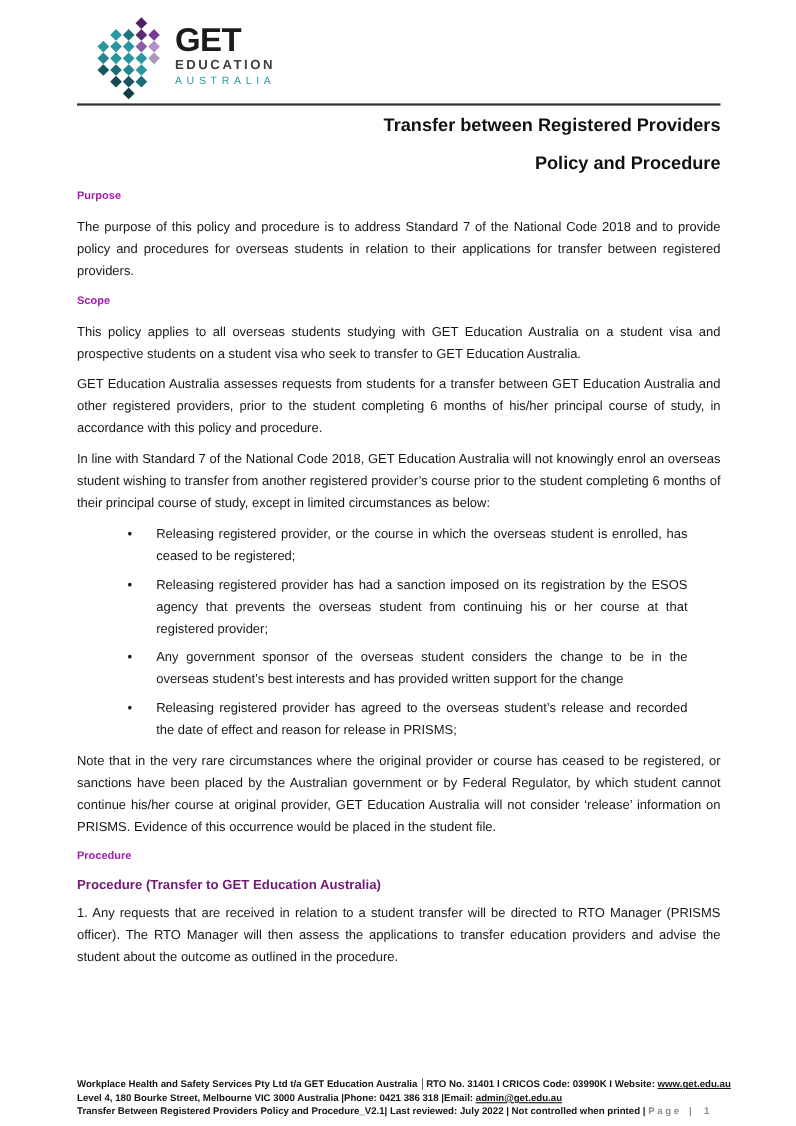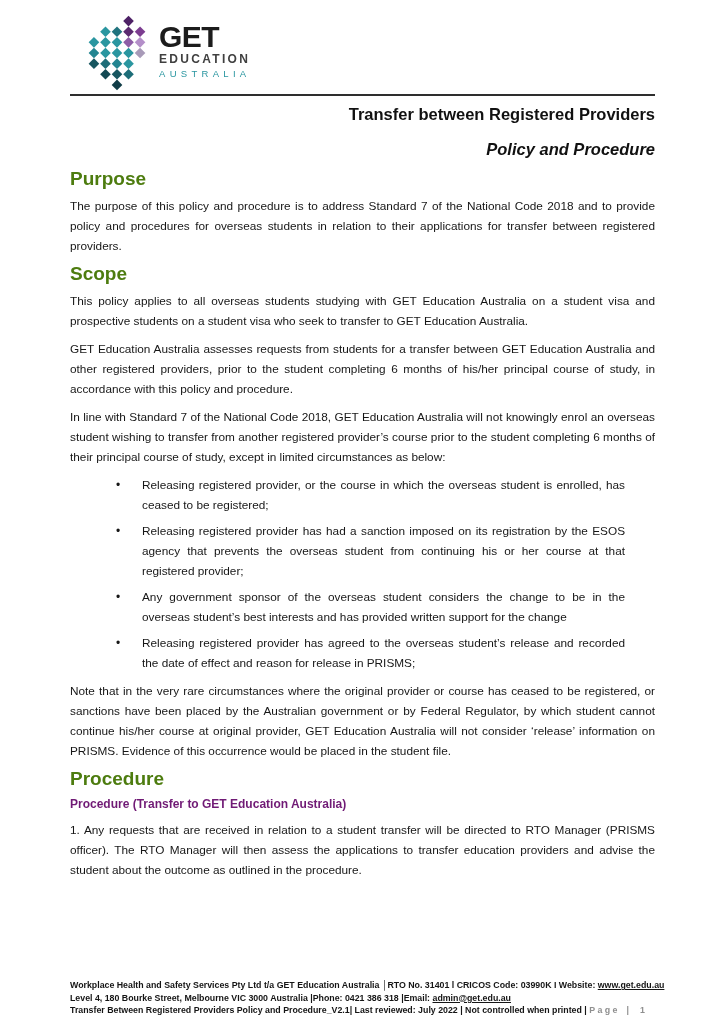--- a/index.html
+++ b/index.html
@@ -30,25 +30,25 @@
     font-size: 9.5px; font-weight: 400; letter-spacing: 4.3px;
     color: #2a96a0; line-height: 12px; margin-top: 1px;
   }
 
   .rule { height: 2px; background: #2e2e2e; border: 0; margin: 2px 0 0 0; }
 
   .doc-title {
     text-align: right; font-size: 16.5px; font-weight: 700;
     line-height: 23px; margin: 7px 0 0 0; color: #111;
   }
-  .doc-title.second { margin-top: 12px; font-style: italic; }
+  .doc-title.second { margin-top: 12px; }
 
   .h-section {
-    font-size: 19px; font-weight: 700; line-height: 19px;
-    margin: 8px 0 8px 0; color: #4d7c0f;
+    font-size: 10px; font-weight: 700; line-height: 19px;
+    margin: 8px 0 8px 0; color: #a21caf;
   }
   .h-sub {
     font-size: 12px; font-weight: 700; line-height: 16px;
     margin: 8px 0 8px 0; color: #701a75;
   }
   .para {
     font-size: 11.8px; line-height: 20px; text-align: justify;
     margin: 0 0 8px 0; color: #161616;
   }
   .bullets { list-style: none; margin: 8px 18px 8px 0; padding: 0; }

